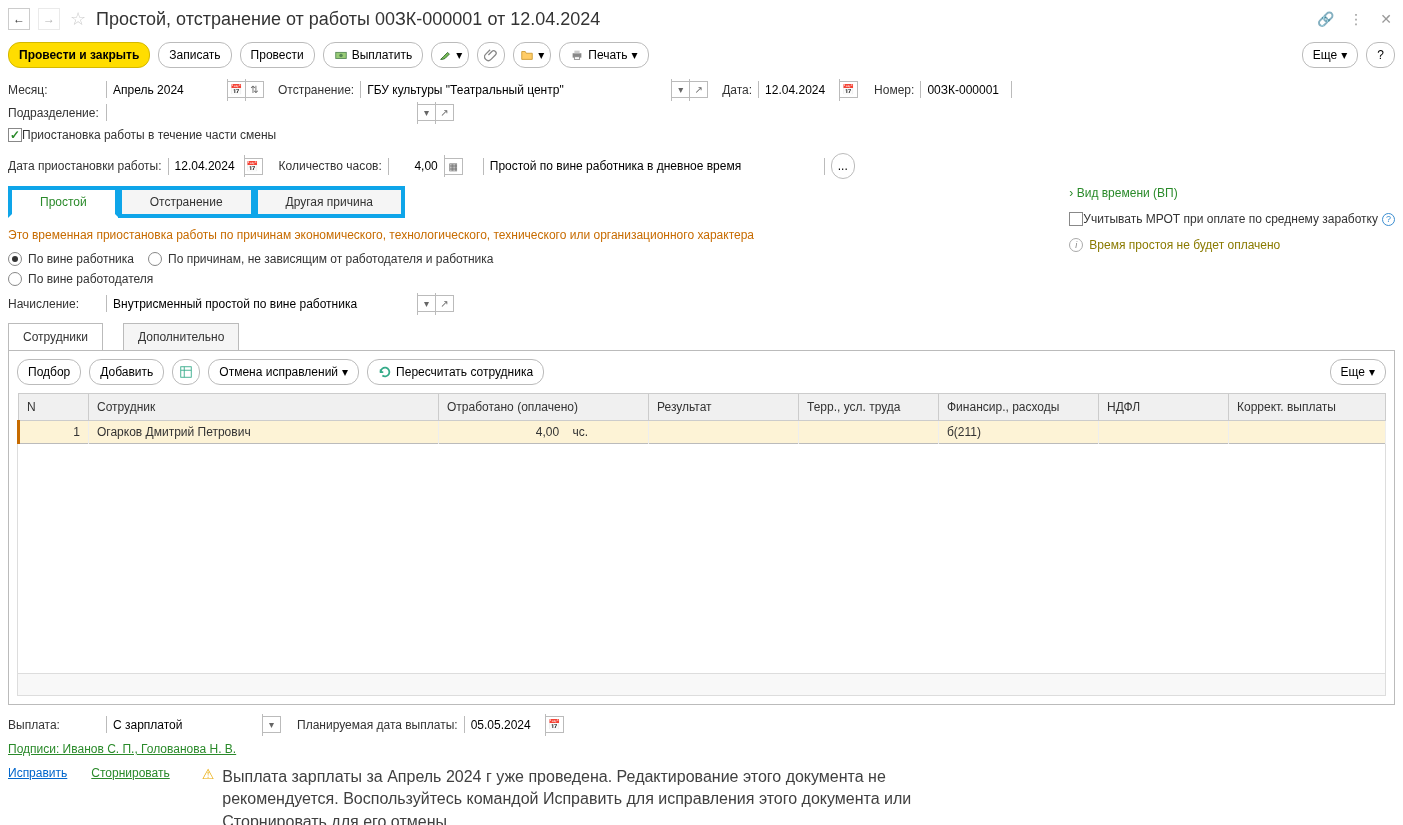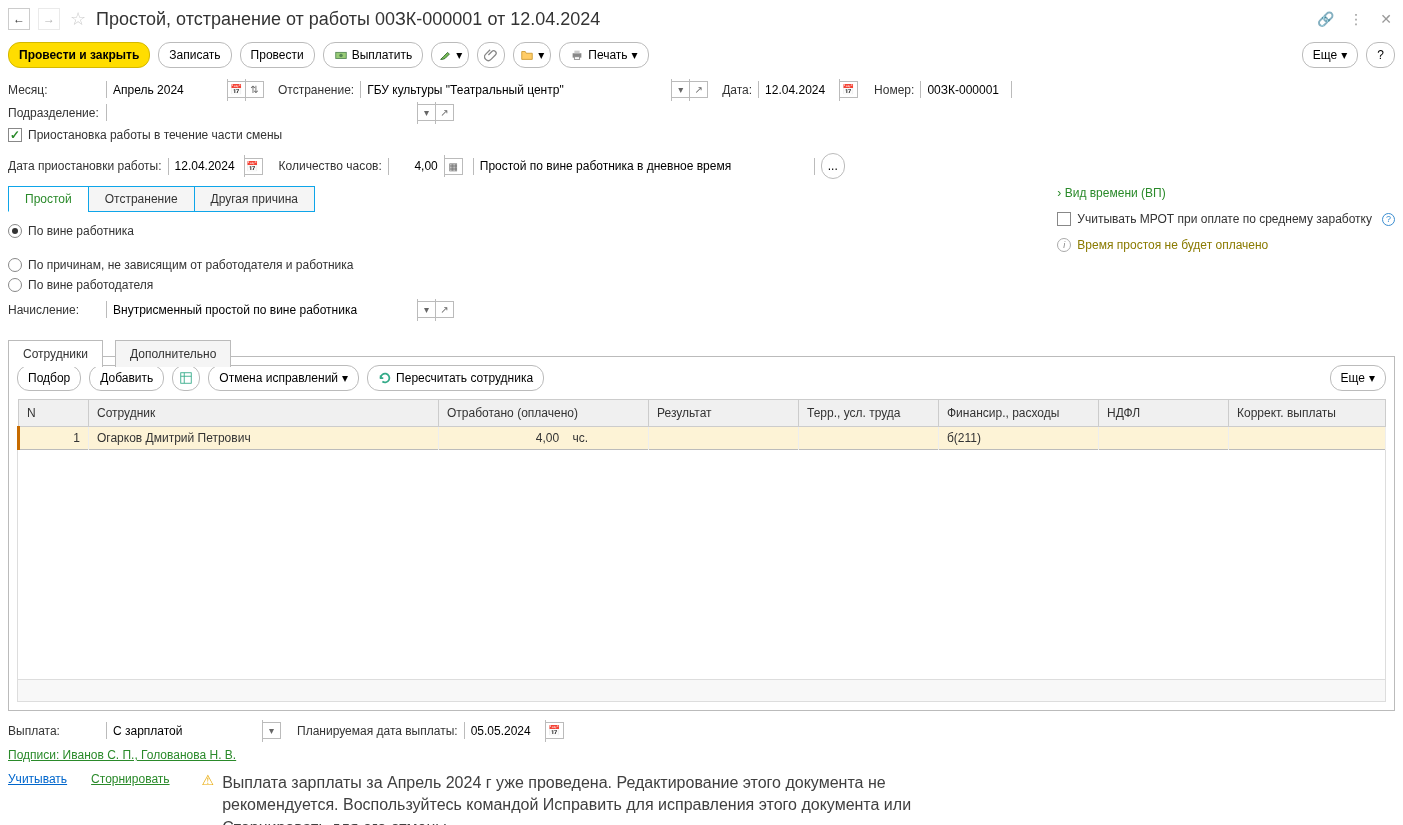--- a/index.html
+++ b/index.html
@@ -15,39 +15,39 @@
 .toolbar { display: flex; gap: 8px; align-items: center; padding: 4px 0 10px 0; }
 .btn { border: 1px solid #bbb; background: #fff; padding: 4px 10px; font-size: 12px; cursor: pointer; border-radius: 12px; display: inline-flex; align-items: center; gap: 4px; height: 26px; }
 .btn-yellow { background: #ffdd00; border-color: #d4b800; font-weight: bold; }
 .btn-small { padding: 4px 6px; }
 .toolbar-right { margin-left: auto; display: flex; gap: 8px; }
 .form-row { display: flex; align-items: center; gap: 6px; padding: 3px 0; }
 .label { font-size: 12px; color: #333; }
 .input-group { display: inline-flex; align-items: center; border: 1px solid #bbb; height: 17px; background: #fff; }
 .input-group input { border: none; padding: 2px 6px; font-size: 12px; height: 20px; outline: none; }
 .input-group .ib { width: 18px; height: 22px; border-left: 1px solid #bbb; display: inline-flex; align-items: center; justify-content: center; cursor: pointer; font-size: 10px; color: #666; }
-.checkbox-row { display: flex; align-items: center; gap: 6px; padding: 4px 0 8px 0; }
+.checkbox-row { display: flex; align-items: center; padding: 4px 0 8px 0; }
 .checkbox { width: 14px; height: 14px; border: 1px solid #888; display: inline-flex; align-items: center; justify-content: center; }
 .checkbox.checked::after { content: "✓"; color: #2a8a2a; font-size: 12px; font-weight: bold; }
 .tabs-small { display: inline-flex; margin: 4px 0 6px 0; }
-.tab-s { border: 1px solid #0ea5e9; padding: 5px 16px; font-size: 12px; cursor: pointer; background: #f5f5f5; margin-right: -1px; }
+.tab-s { border: 4px solid #0ea5e9; padding: 5px 28px; font-size: 12px; cursor: pointer; background: #f5f5f5; margin-right: -1px; }
 .tab-s.active { color: #2a8a2a; background: #fff; border-bottom-color: #fff; }
 .orange-text { color: #c76b00; font-size: 12px; padding: 4px 0; }
-.radio-row { display: flex; gap: 20px; padding: 6px 0; flex-direction: column; }
+.radio-row { display: flex; gap: 14px; padding: 6px 0; }
 .radio-item { display: flex; align-items: center; gap: 6px; }
 .radio { width: 14px; height: 14px; border: 1px solid #888; border-radius: 50%; display: inline-flex; align-items: center; justify-content: center; }
 .radio.checked::after { content: ""; width: 6px; height: 6px; background: #333; border-radius: 50%; }
 .two-col { display: flex; gap: 40px; }
 .col-right { margin-left: auto; padding-top: 2px; }
 .link-green { color: #2a8a2a; text-decoration: none; cursor: pointer; }
 .link-green::before { content: "› "; color: #2a8a2a; }
 .muted-info { color: #8a7a00; font-size: 12px; padding: 4px 0; display: flex; align-items: center; gap: 6px; }
 .info-icon { width: 14px; height: 14px; border: 1px solid #aaa; border-radius: 50%; display: inline-flex; align-items: center; justify-content: center; font-size: 9px; font-style: italic; color: #888; }
 .main-tabs { display: flex; border-bottom: 1px solid #bbb; margin-top: 8px; }
-.main-tab { border: 1px solid #bbb; border-bottom: none; padding: 6px 14px; font-size: 12px; cursor: pointer; background: #f5f5f5; margin-right: 12px; position: relative; top: 11px; }
+.main-tab { border: 1px solid #bbb; border-bottom: none; padding: 6px 14px; font-size: 12px; cursor: pointer; background: #f5f5f5; margin-right: 20px; position: relative; top: 0; }
 .main-tab.active { background: #fff; }
 .tab-body { border: 1px solid #bbb; border-top: none; padding: 8px; }
 .tab-toolbar { display: flex; gap: 8px; align-items: center; margin-bottom: 8px; }
 .table { border: 1px solid #bbb; width: 100%; border-collapse: collapse; }
 .table th { background: #f0f0f0; border: 1px solid #ccc; padding: 6px 8px; text-align: left; font-weight: normal; font-size: 12px; }
 .table td { border-right: 1px solid #eee; padding: 4px 8px; font-size: 12px; }
 .table tr.data-row { background: #fdf3d6; }
 .table tr.data-row td:first-child { border-left: 3px solid #c76b00; text-align: right; padding-right: 8px; }
 .table-area { height: 230px; background: #fff; border: 1px solid #ddd; border-top: none; }
 .table-footer { height: 22px; border: 1px solid #ddd; border-top: none; background: #f8f8f8; }
@@ -160,33 +160,34 @@
     <span class="label">Дата приостановки работы:</span>
     <span class="input-group">
       <input style="width: 75px;" value="12.04.2024">
       <span class="ib">📅</span>
     </span>
     <span class="label" style="margin-left:10px">Количество часов:</span>
     <span class="input-group">
       <input style="width: 55px; text-align: right;" value="4,00">
       <span class="ib">▦</span>
     </span>
-    <span class="input-group" style="margin-left:4px">
+    <span class="input-group" style="margin-left:14px">
       <input style="width: 340px;" value="Простой по вине работника в дневное время">
     </span>
     <button class="btn btn-small">...</button>
   </div>
 
   <div class="two-col">
     <div>
       <div class="tabs-small">
         <div class="tab-s active">Простой</div>
         <div class="tab-s">Отстранение</div>
         <div class="tab-s">Другая причина</div>
       </div>
+      <div class="orange-text">Это временная приостановка работы по причинам экономического, технологического, технического или организационного характера</div>
       <div class="radio-row">
         <span class="radio-item">
           <span class="radio checked"></span>
           <span>По вине работника</span>
         </span>
         <span class="radio-item">
           <span class="radio"></span>
           <span>По причинам, не зависящим от работодателя и работника</span>
         </span>
       </div>
@@ -289,21 +290,21 @@
       <span class="label" style="margin-left:10px">Планируемая дата выплаты:</span>
       <span class="input-group">
         <input style="width: 80px;" value="05.05.2024">
         <span class="ib">📅</span>
       </span>
     </div>
     <div style="padding:6px 0">
       <a class="link">Подписи: Иванов С. П., Голованова Н. В.</a>
     </div>
     <div class="warning-row">
-      <a class="link-blue">Учитывать</a>
+      <a class="link-blue">Исправить</a>
       <span style="margin:0 4px"></span>
       <a class="link">Сторнировать</a>
       <span style="margin:0 8px"></span>
       <span class="warn-icon">⚠</span>
       <span class="warn-text">Выплата зарплаты за Апрель 2024 г уже проведена. Редактирование этого документа не рекомендуется. Воспользуйтесь командой Исправить для исправления этого документа или Сторнировать для его отмены</span>
     </div>
 
   </div>
 </div>
 

